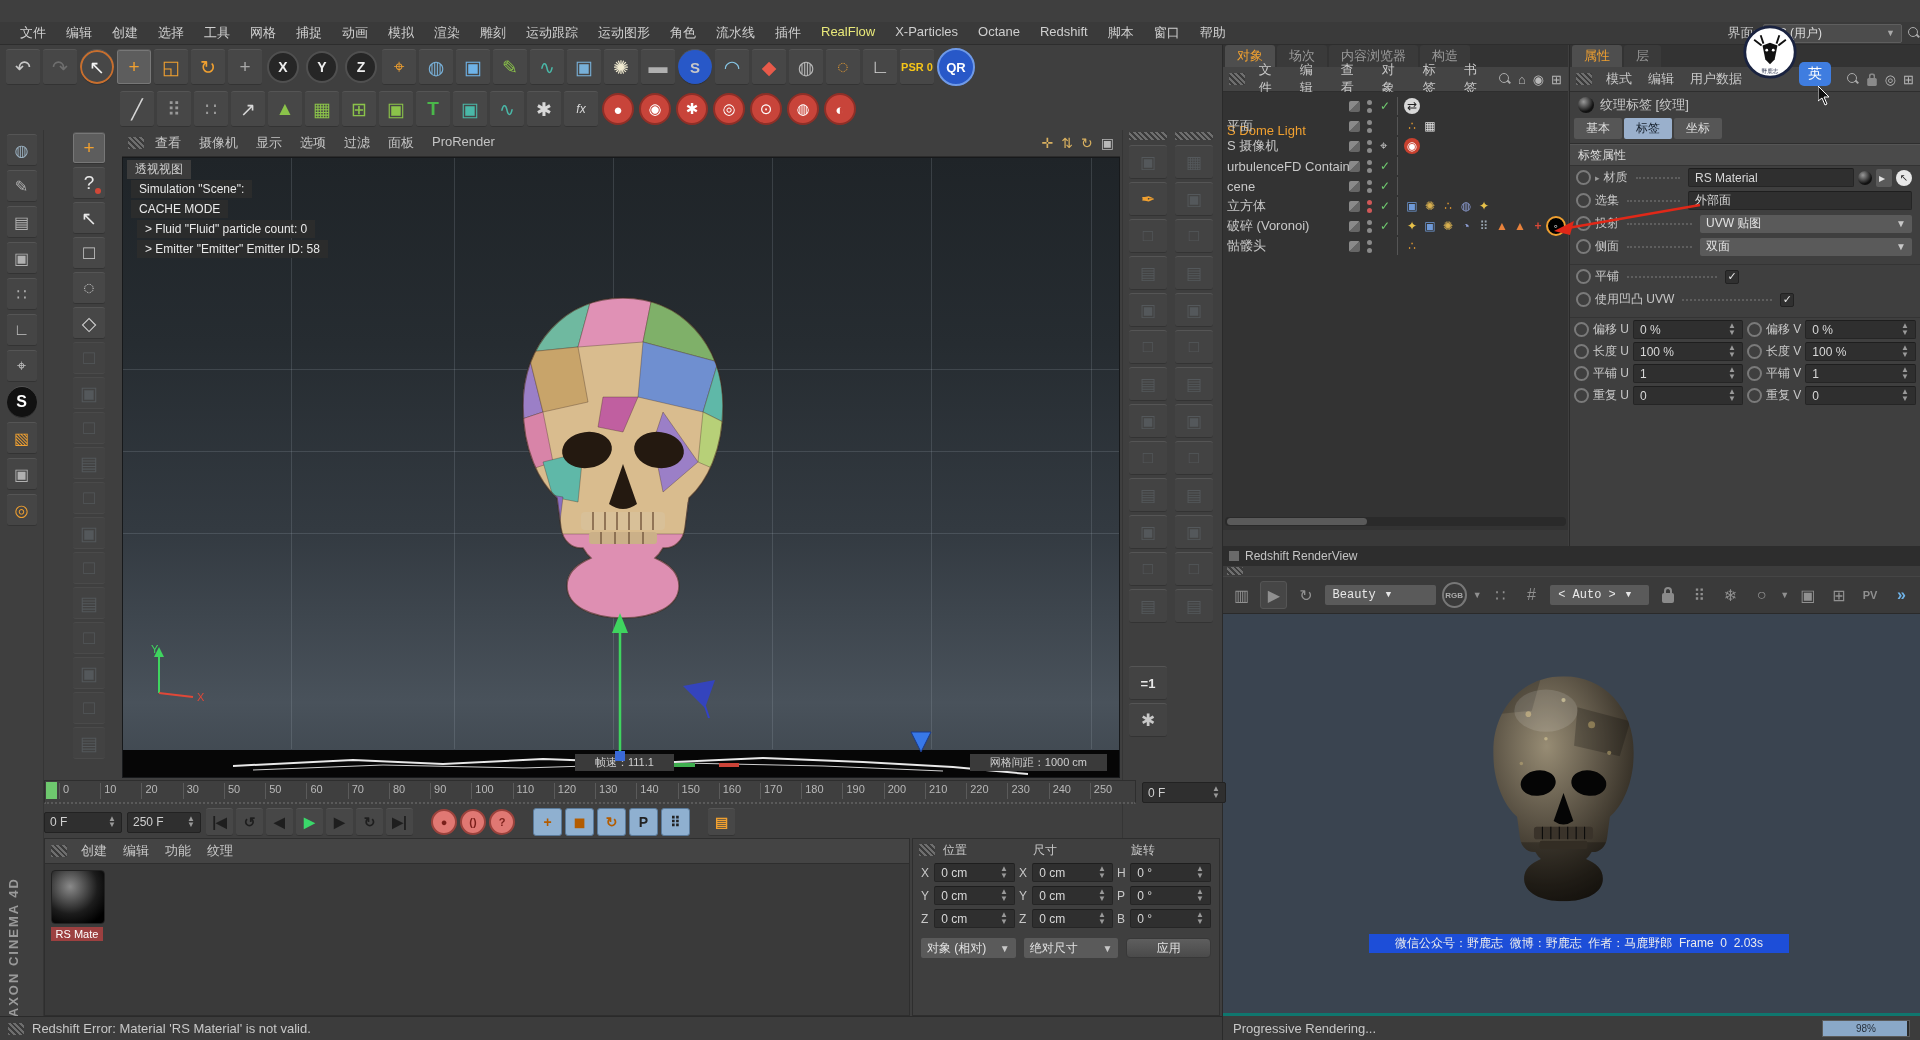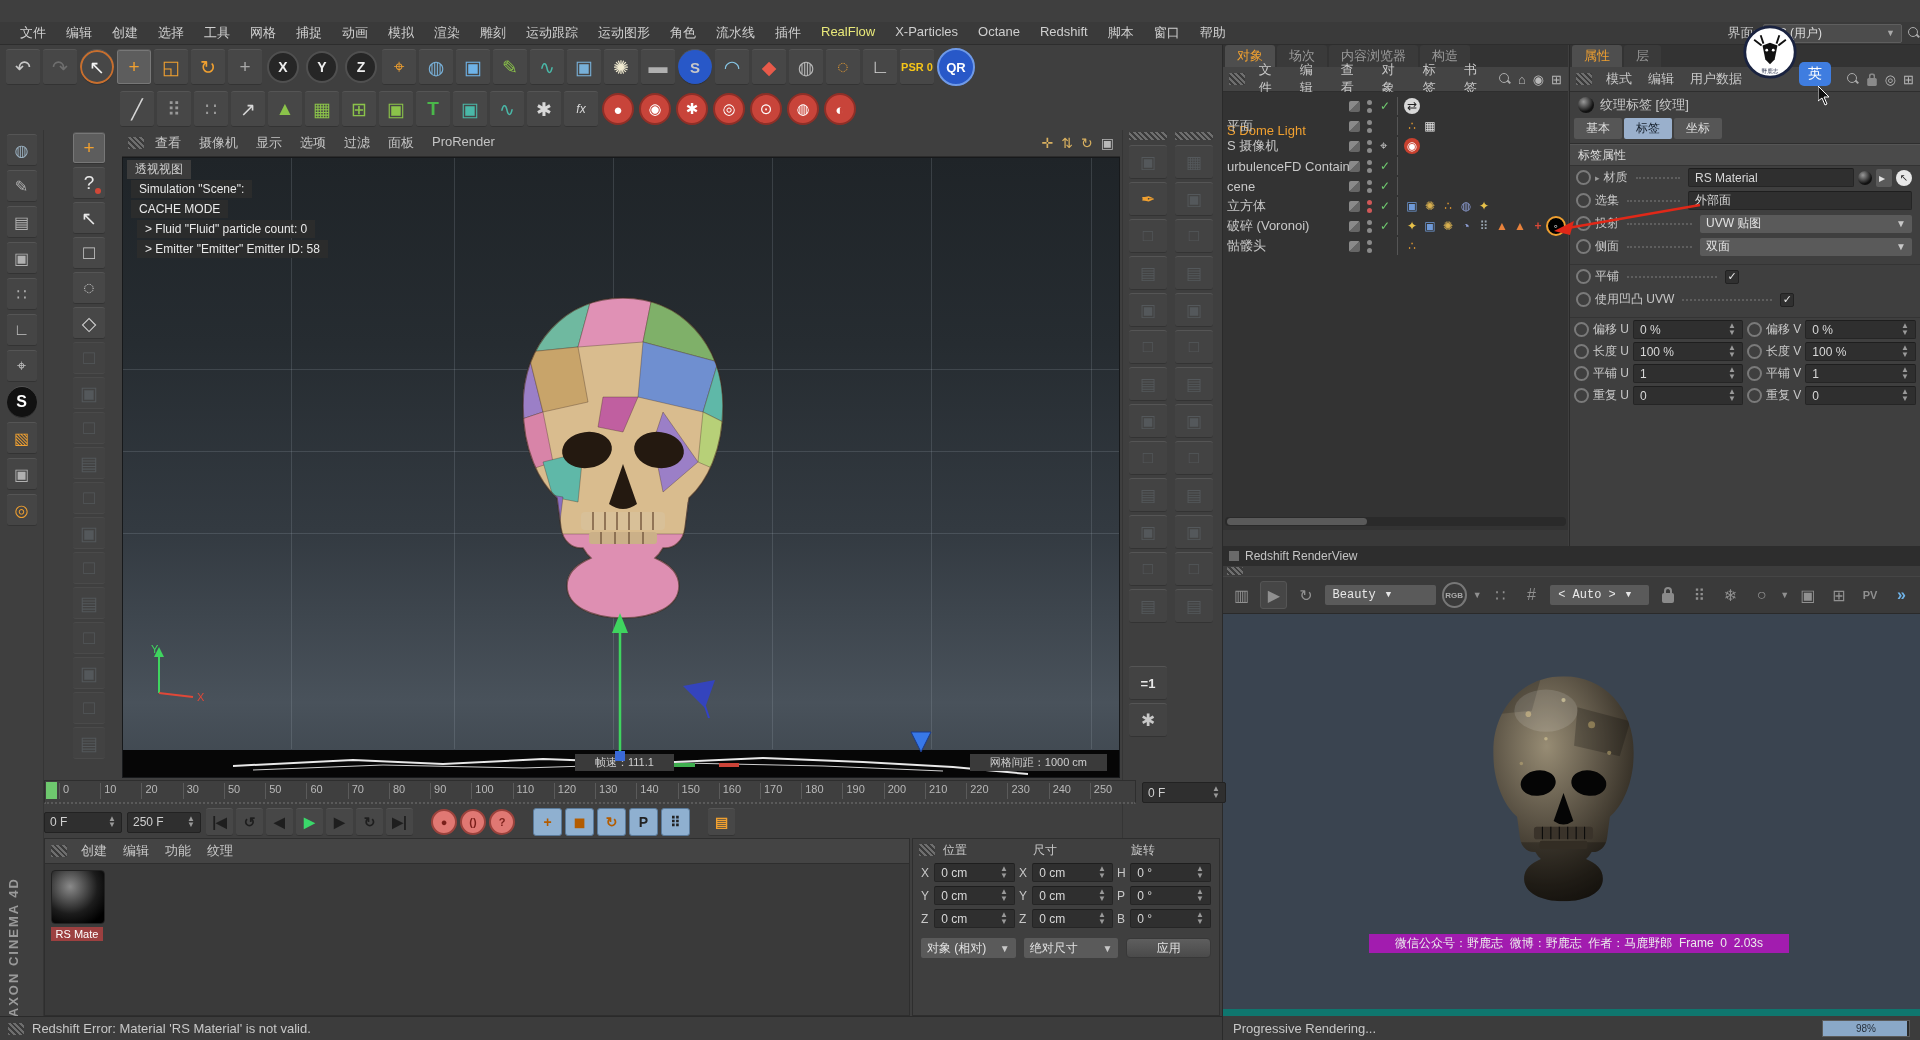--- a/index.html
+++ b/index.html
@@ -128,22 +128,22 @@
   #rvmenu{height:24px;display:flex;align-items:center;gap:2px;padding:0 8px;color:#c8c8c8;}
   #rvmenu .mitem{padding:0 10px 0 0;margin-right:8px;}
   #rvtools{height:36px;background:#3a3a3a;border-top:1px solid #454545;border-bottom:1px solid #2a2a2a;display:flex;align-items:center;gap:6px;padding:0 6px;color:#909090;}
   #rvtools .rtile{width:26px;height:26px;display:flex;align-items:center;justify-content:center;font-size:16px;}
   #rvtools .cell{background:#464646;border-radius:3px;border:1px solid #555;}
   #rvtools .rdd{background:#5a5a5a;border-radius:2px;height:20px;display:flex;align-items:center;padding:0 8px;color:#e8e8e8;font-family:"Liberation Mono",monospace;font-size:12px;gap:10px;}
   .rgbcirc{width:22px;height:22px;border-radius:50%;border:2px solid #777;display:flex;align-items:center;justify-content:center;font-size:8px;font-weight:bold;color:#aaa;}
   .locki{position:relative;width:12px;height:10px;background:#8a8a8a;border-radius:2px;margin-top:6px;}
   .locki::before{content:"";position:absolute;left:2px;top:-6px;width:8px;height:8px;border:2px solid #8a8a8a;border-bottom:none;border-radius:5px 5px 0 0;box-sizing:border-box;}
   #rvcanvas{position:relative;flex:1;background:#3a4450;overflow:hidden;}
-  #rvwm{position:absolute;left:146px;top:320px;width:420px;height:19px;background:#a21caf;color:#ececec;font-size:12px;display:flex;align-items:center;justify-content:center;white-space:pre;}
-  #rvstatus{height:24px;background:#3c3c3c;border-top:7px solid #0f766e;display:flex;align-items:center;padding:0 10px;color:#c8c8c8;font-size:13px;}
+  #rvwm{position:absolute;left:146px;top:320px;width:420px;height:19px;background:#1d4ed8;color:#ececec;font-size:12px;display:flex;align-items:center;justify-content:center;white-space:pre;}
+  #rvstatus{height:24px;background:#3c3c3c;border-top:3px solid #0f766e;display:flex;align-items:center;padding:0 10px;color:#c8c8c8;font-size:13px;}
   #prog{margin-left:auto;width:86px;height:15px;background:#2a2a2a;border:1px solid #5a5a5a;position:relative;}
   #prog .fill{position:absolute;left:0;top:0;bottom:0;background:#8aa8c8;}
   #prog .ptext{position:absolute;inset:0;display:flex;align-items:center;justify-content:center;font-size:10px;color:#26303c;}
   
   #ruler{left:44px;top:780px;width:1092px;height:24px;background:#3f3f3f;border:1px solid #2e2e2e;box-sizing:border-box;display:flex;align-items:flex-start;padding:2px 4px 0 14px;position:absolute;border-bottom:2px dotted #5a5a5a;}
   #ruler .tick{flex:1;font-size:11px;color:#b8b8b8;border-left:1px solid #5a5a5a;padding-left:3px;height:16px;}
   #tlmark{left:46px;top:782px;width:11px;height:17px;background:#6ec86e;z-index:2;}
   #framefield{left:1142px;top:782px;width:72px;}
   .spin{background:#2f2f2f;border:1px solid #222;border-radius:2px;height:19px;display:flex;align-items:center;padding:0 5px;color:#d0d0d0;font-size:12px;}
   .spin .stepper{margin-left:auto;}

